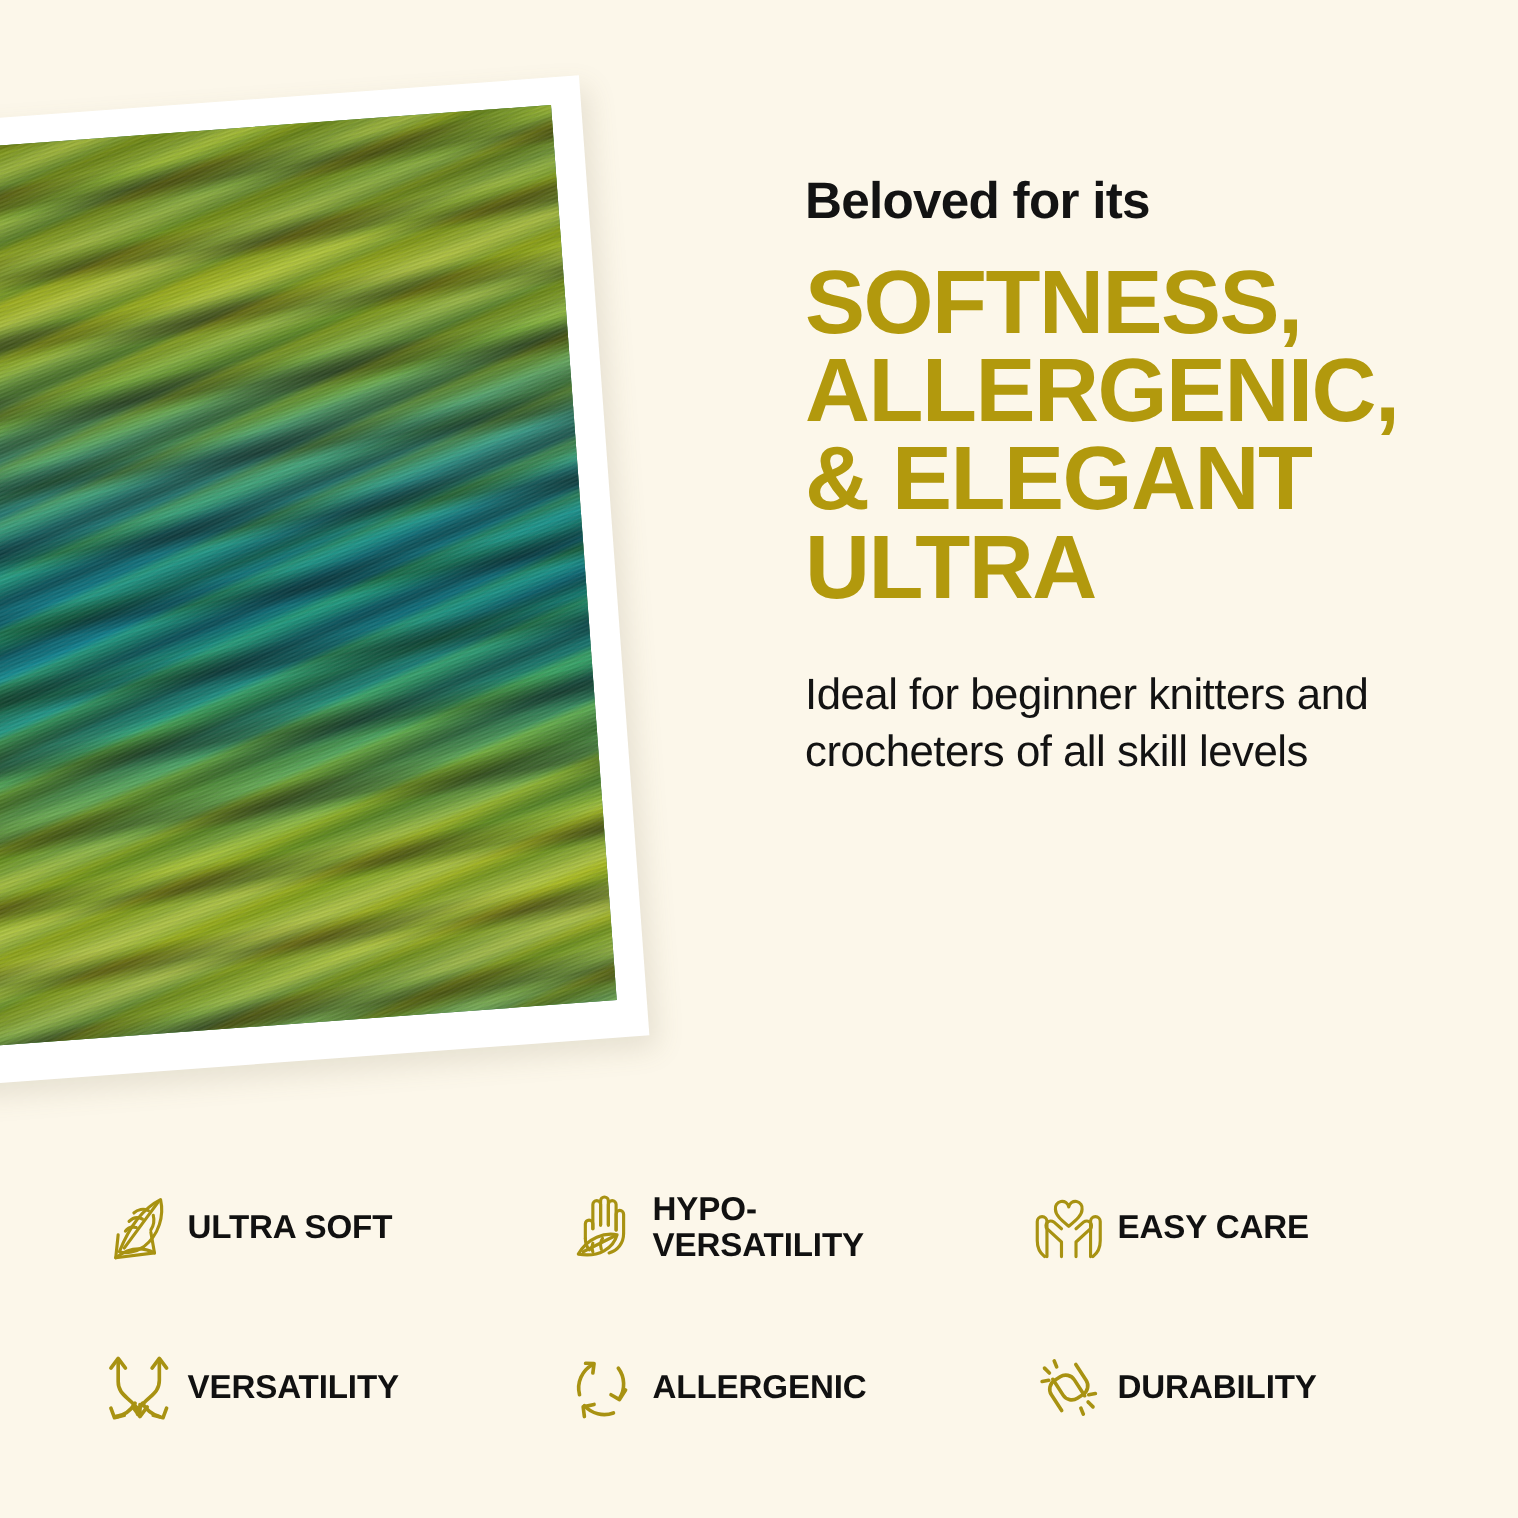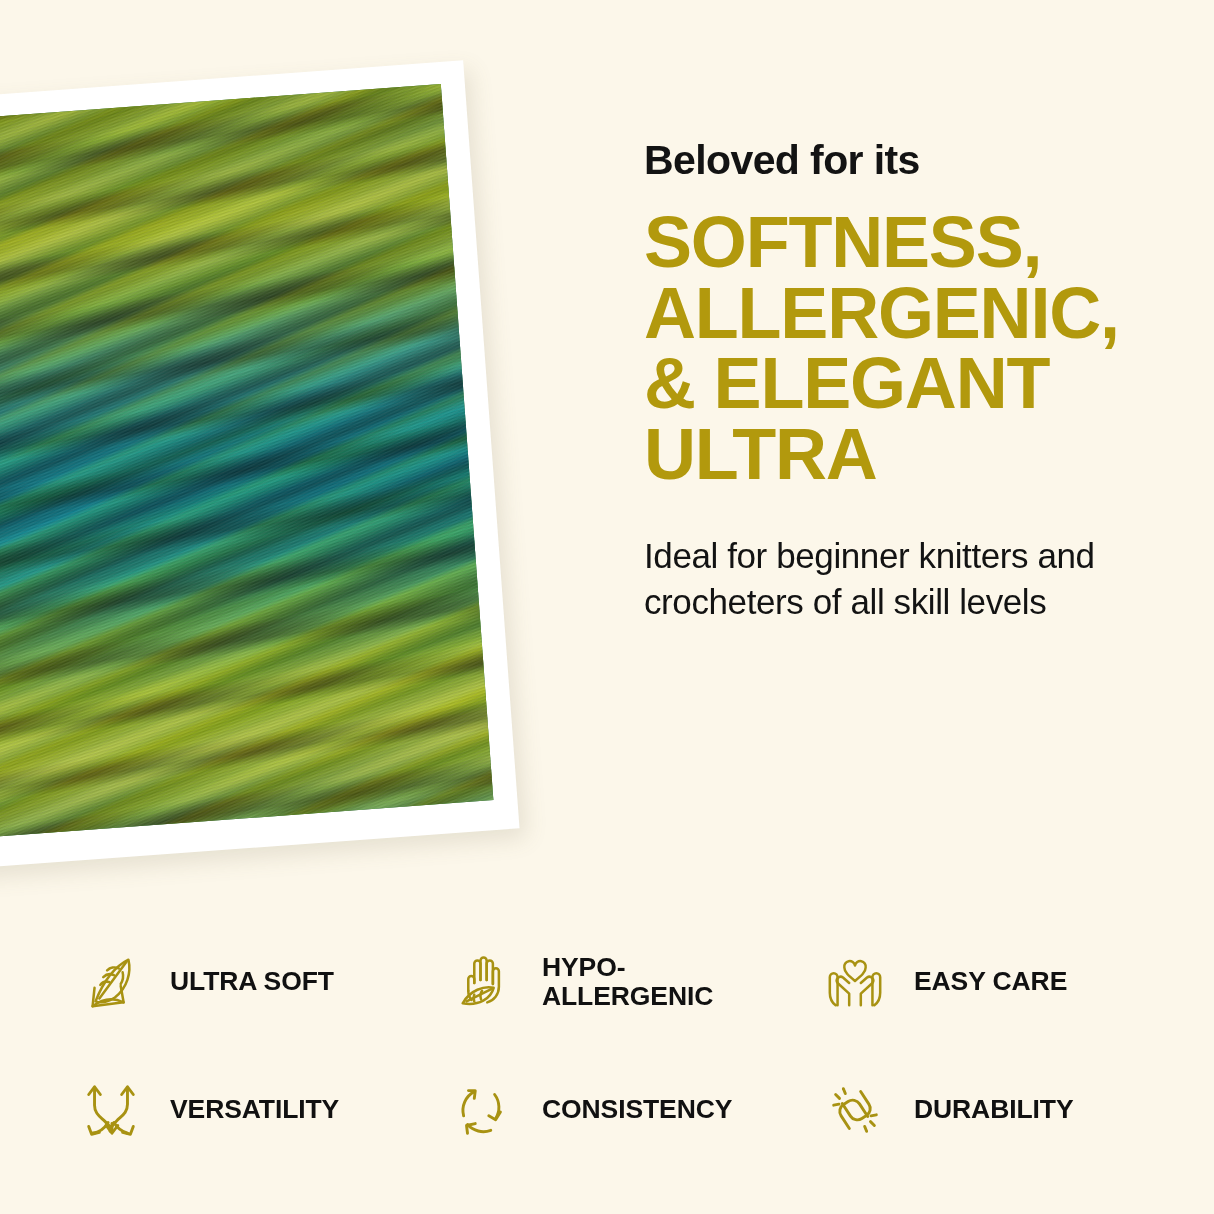--- a/index.html
+++ b/index.html
@@ -184,21 +184,21 @@
     width: 1080px;
     display: grid;
     grid-template-columns: 372px 372px 336px;
     grid-template-rows: 128px 128px;
     align-items: center;
   }
 
   .feature-item {
     display: flex;
     align-items: center;
-    gap: 28px;
+    gap: 8px;
   }
 
   .feature-icon {
     flex: 0 0 auto;
     width: 62px;
     height: 62px;
     display: block;
     color: #A89212;
   }
   .feature-icon svg { display: block; width: 100%; height: 100%; }
@@ -270,21 +270,21 @@
         <path d="M42.2 34 V21 a3.1 3.1 0 0 1 6.2 0 v16 c0 8-5 14-12 16"></path>
         <path d="M23 33 v-4 a3.1 3.1 0 0 0-6.2 0 v12"></path>
         <path d="M16.8 41 c0 4 1.2 7 3.4 9.5"></path>
         <path d="M11 54 C19 40 33 36 43 38 C40 49 28 57 11 54 Z"></path>
         <path d="M41 39 L15 52"></path>
         <path d="M31 41 C29 44 29 47 30 50"></path>
         <path d="M23 45 C22 48 22 50 23 52"></path>
       </svg>
     </span>
     <span class="feature-label">HYPO-
-ALLERGENIC</span>
+VERSATILITY</span>
   </div>
 
   <div class="feature-item">
     <span class="feature-icon">
       <svg viewBox="0 0 64 64" fill="none" stroke="currentColor" stroke-width="2.6" stroke-linecap="round" stroke-linejoin="round">
         <path d="M32 31 C26 26 21 22 21 17 a5.4 5.4 0 0 1 11-2 a5.4 5.4 0 0 1 11 2 c0 5-5 9-11 14 Z"></path>
         <path d="M26 56 V44 L14 33 a4 4 0 0 1 5.6-5.6 L26 33"></path>
         <path d="M14 56 V27 a4 4 0 0 0-8 0 v16 c0 6 2 10 6 13"></path>
         <path d="M38 56 V44 L50 33 a4 4 0 0 0-5.6-5.6 L38 33"></path>
         <path d="M50 56 V27 a4 4 0 0 1 8 0 v16 c0 6-2 10-6 13"></path>
@@ -315,21 +315,21 @@
     <span class="feature-icon">
       <svg viewBox="0 0 64 64" fill="none" stroke="currentColor" stroke-width="3" stroke-linecap="round" stroke-linejoin="round">
         <path d="M12 38 A22 22 0 0 1 23 13"></path>
         <path d="M17 12 L24 12.2 L23 20"></path>
         <path d="M44 16 A22 22 0 0 1 45 41"></path>
         <path d="M50 34 L45 42 L38 38"></path>
         <path d="M40 53 A22 22 0 0 1 16 47"></path>
         <path d="M24 46 L15 48 L16 56"></path>
       </svg>
     </span>
-    <span class="feature-label">CONSISTENCY</span>
+    <span class="feature-label">ALLERGENIC</span>
   </div>
 
   <div class="feature-item">
     <span class="feature-icon">
       <svg viewBox="0 0 64 64" fill="none" stroke="currentColor" stroke-width="3" stroke-linecap="round" stroke-linejoin="round">
         <path d="M35 12 L46 23 a8.4 8.4 0 0 1 0 12 l-4 4 a8.4 8.4 0 0 1-12 0 L19 28" transform="rotate(12 32 26)"></path>
         <path d="M29 52 L18 41 a8.4 8.4 0 0 1 0-12 l4-4 a8.4 8.4 0 0 1 12 0 L45 36" transform="rotate(12 32 38)"></path>
         <path d="M12 16 L16 20"></path>
         <path d="M10 27 L15.5 26"></path>
         <path d="M20 10 L22 15"></path>

